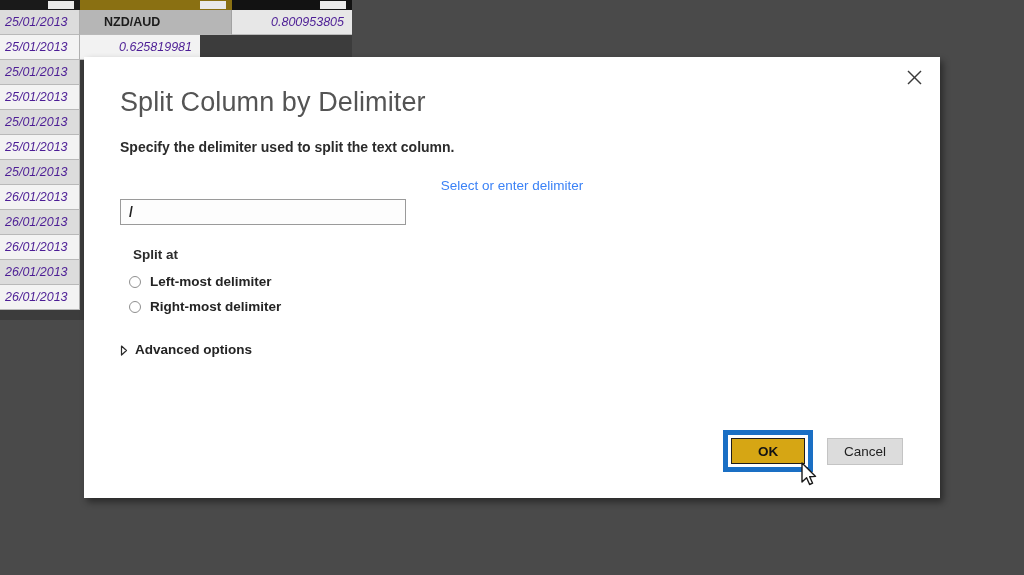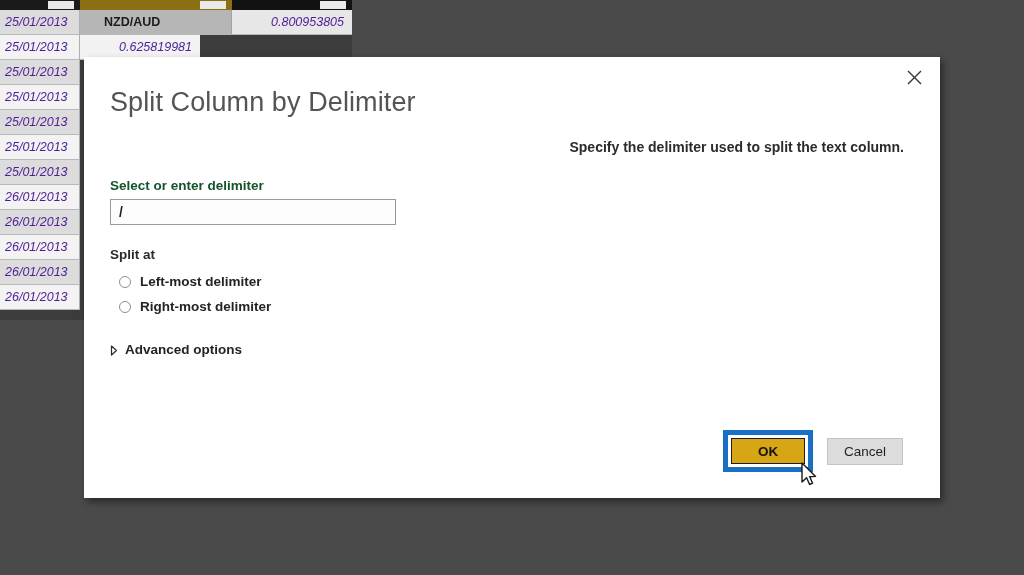--- a/index.html
+++ b/index.html
@@ -111,44 +111,44 @@
     top: 4px;
     width: 40px;
     height: 32px;
     display: flex;
     align-items: center;
     justify-content: center;
     cursor: pointer;
   }
   #close-btn svg { display: block; }
 
-  .dlg-body { padding: 28px 36px 0 26px; }
+  .dlg-body { padding: 28px 36px 0 36px; }
 
   #dlg-title {
     font-size: 27px;
     font-weight: 300;
     color: #545454;
     letter-spacing: 0.1px;
     line-height: 34px;
     margin-bottom: 20px;
   }
 
   #dlg-subtitle {
     font-size: 14px;
     font-weight: bold;
     color: #2b2b2b;
     margin-bottom: 23px;
-    text-align: right;
   }
 
   .field-label {
     font-size: 13.5px;
-    font-weight: bold;
-    color: #14532d;
+    font-weight: normal;
+    color: #3b82f6;
     margin-bottom: 6px;
+    text-align: center;
   }
 
   #delimiter-select {
     width: 286px;
     height: 25px;
     background: #c9c9c9;
     border: 1px solid #b2b2b2;
     display: flex;
     align-items: center;
     position: relative;
@@ -184,20 +184,21 @@
     padding: 0 8px;
     margin-bottom: 22px;
     outline: none;
   }
 
   #split-at-label {
     font-size: 13.5px;
     font-weight: bold;
     color: #2b2b2b;
     margin-bottom: 7px;
+    margin-left: 13px;
   }
 
   .radio-row {
     display: flex;
     align-items: center;
     height: 25px;
     margin-left: 9px;
     cursor: pointer;
   }
   .radio-mark {

